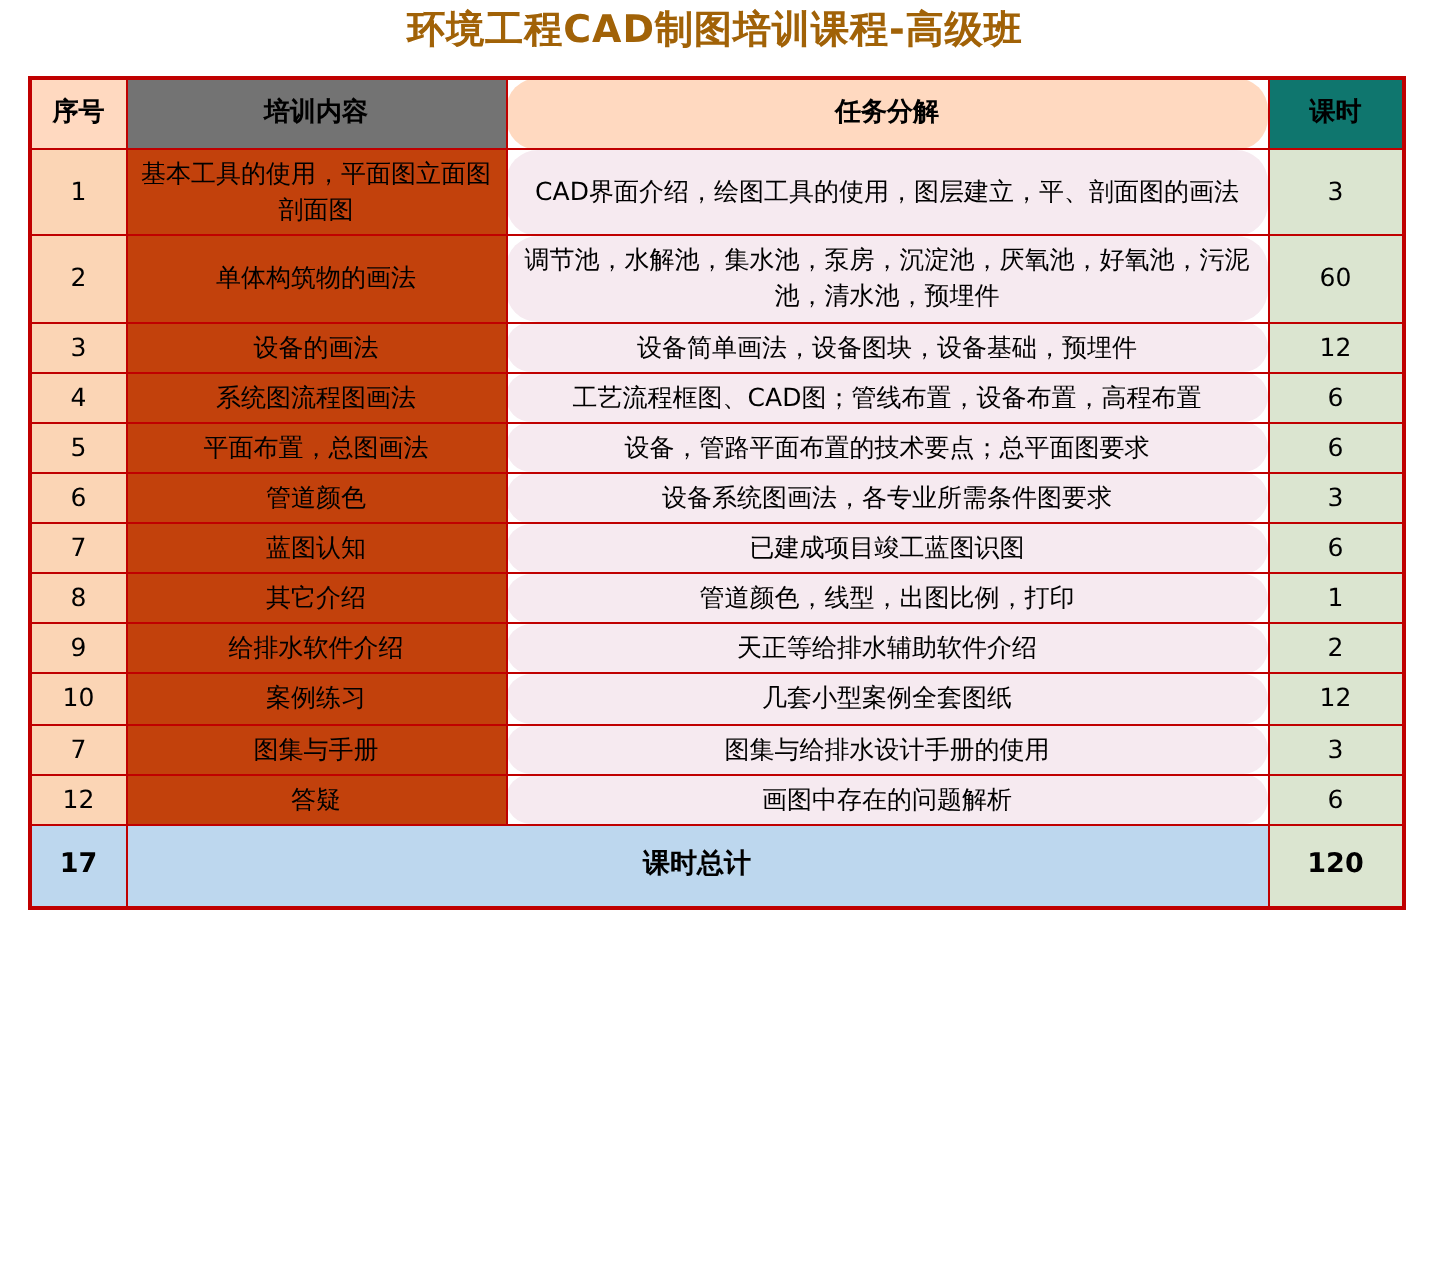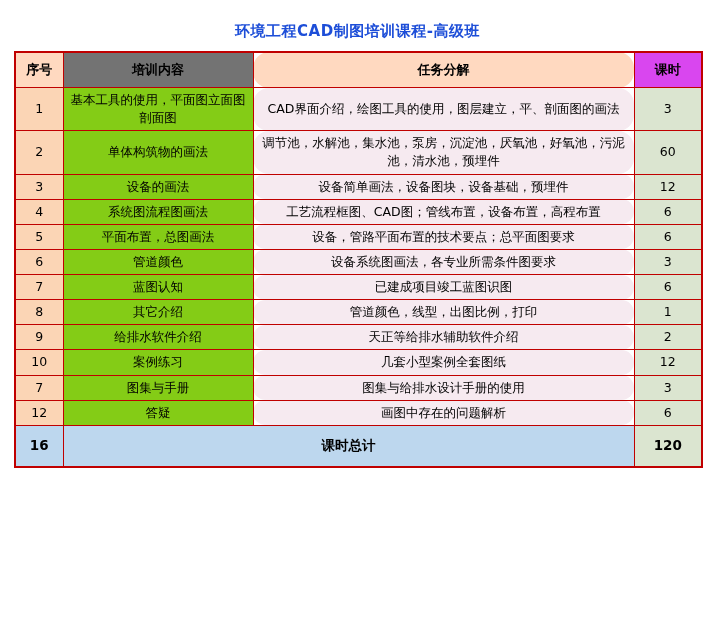--- a/index.html
+++ b/index.html
@@ -15,25 +15,25 @@
   }
   .page {
     width: 715px;
     height: 636px;
     box-sizing: border-box;
     padding: 0 14px;
     position: relative;
   }
   .title {
     text-align: center;
-    font-size: 15px;
-    font-weight: bold;
-    color: #1d4ed8;
+    font-size: 19px;
+    font-weight: bold;
+    color: #a16207;
     letter-spacing: 0.5px;
-    padding-top: 22px;
+    padding-top: 2px;
     padding-bottom: 10px;
   }
   table.course-table {
     border-collapse: collapse;
     table-layout: fixed;
     width: 687px;
     margin: 0 auto;
     border: 2px solid #c00000;
   }
   table.course-table td,
@@ -54,25 +54,25 @@
 
   
   tr.header-row td {
     font-weight: bold;
     font-size: 13px;
     height: 28px;
   }
   .hd-no     { background: #ffd9c0; }
   .hd-content{ background: #737373; }
   .hd-detail { background: #ffd9c0; border-radius: 16px; }
-  .hd-hours  { background: #d946ef; }
+  .hd-hours  { background: #0f766e; }
 
   
   .cell-no      { background: #fbd5b5; }
-  .cell-content { background: #84cc16; font-weight: bold; font-size: 13px; }
+  .cell-content { background: #c2410c; font-weight: bold; font-size: 13px; }
   .cell-detail  { background: #f6eaf0; border-radius: 16px; }
   .cell-hours   { background: #dbe5d0; }
 
   
   tr.total-row td {
     background: #bdd7ee;
     font-weight: bold;
     font-size: 13.5px;
     height: 34px;
   }
@@ -181,20 +181,20 @@
       </tr>
 
       <tr>
         <td class="cell-no">12</td>
         <td class="cell-content">答疑</td>
         <td class="cell-detail">画图中存在的问题解析</td>
         <td class="cell-hours">6</td>
       </tr>
 
       <tr class="total-row">
-        <td>16</td>
+        <td>17</td>
         <td colspan="2">课时总计</td>
         <td class="cell-hours-total">120</td>
       </tr>
     </tbody>
   </table>
 
 </div>
 
 </body></html>

